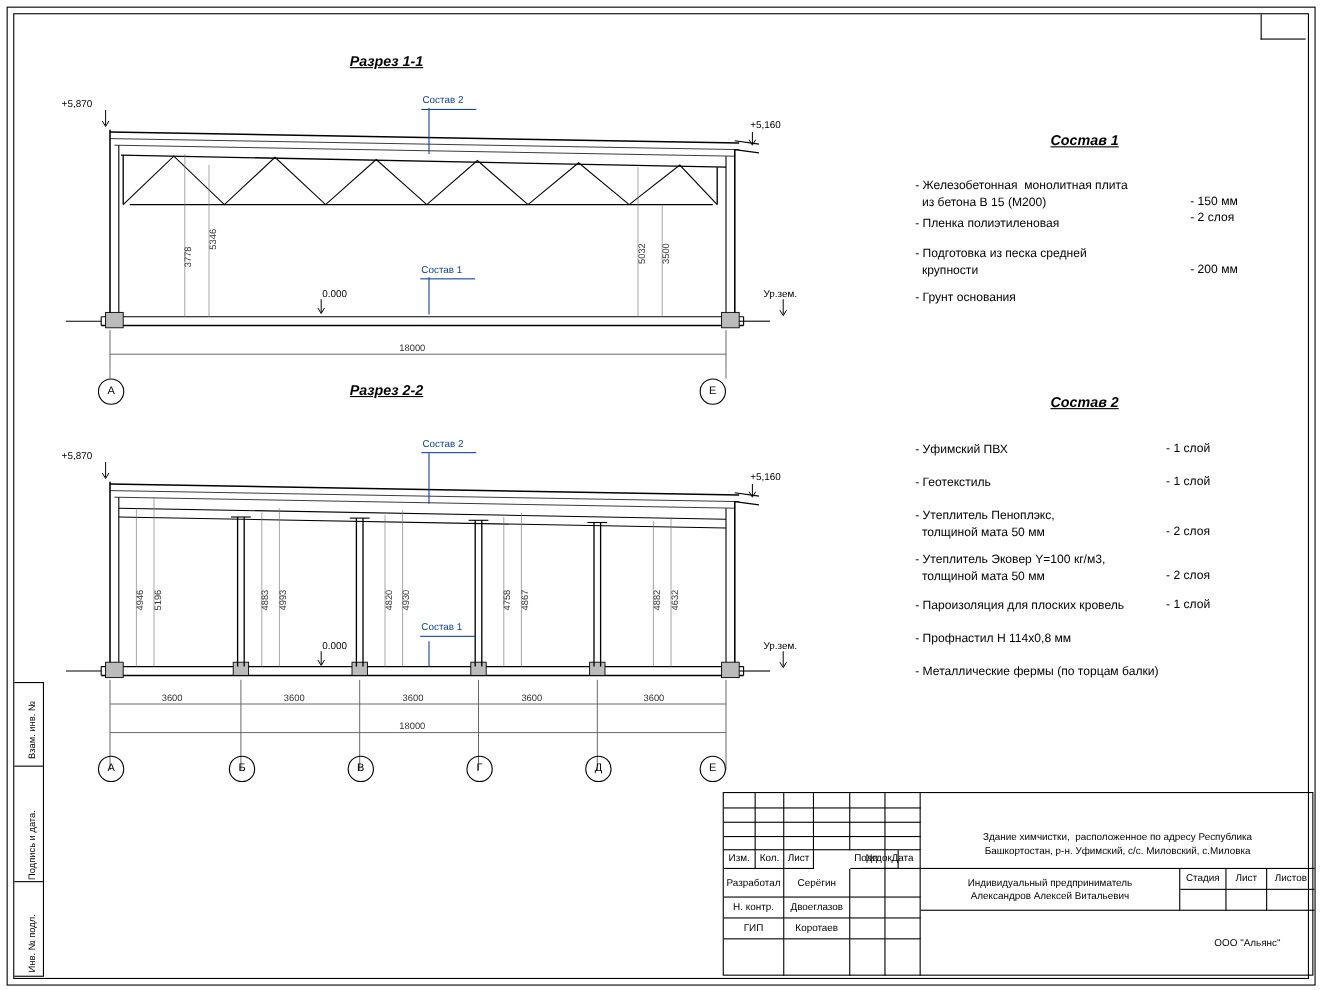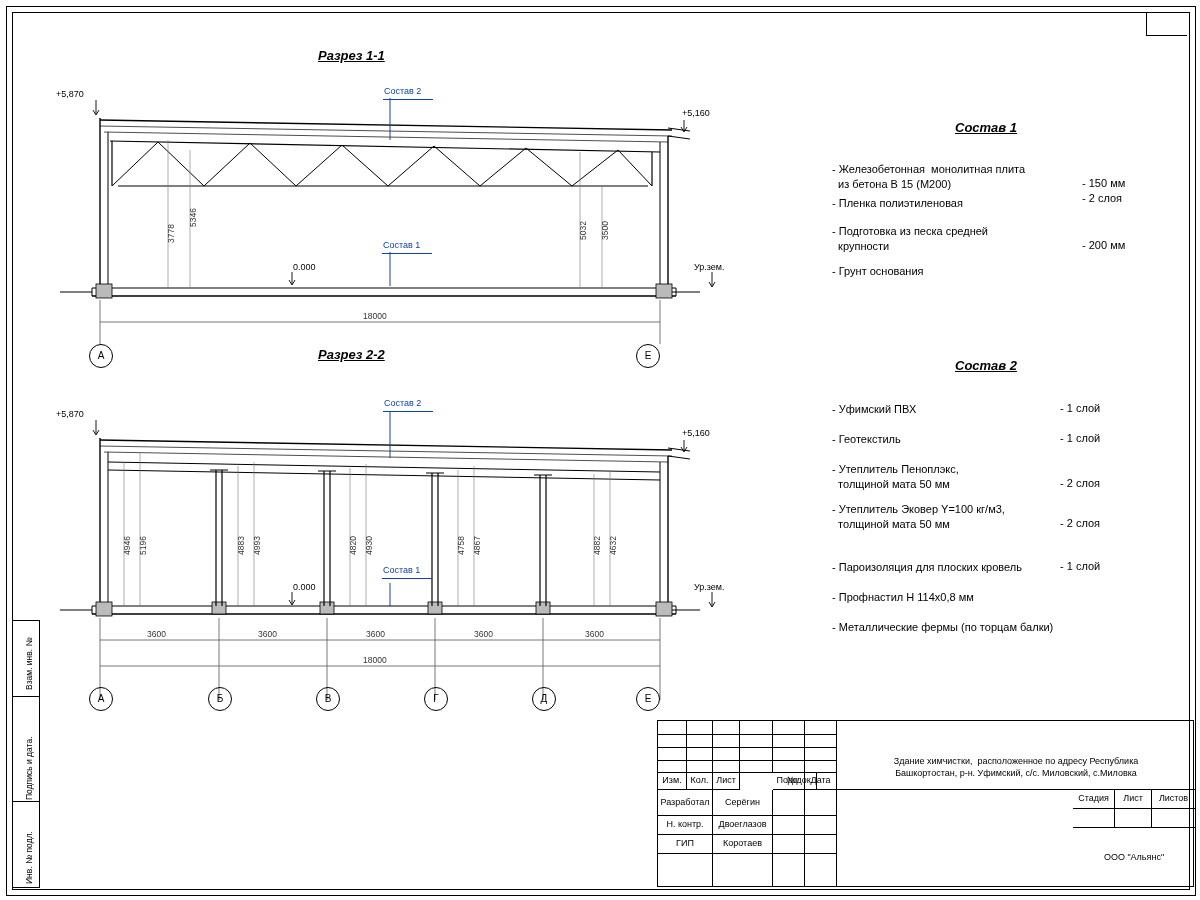--- a/index.html
+++ b/index.html
@@ -306,21 +306,21 @@
     <div style="position:relative;height:40px;">
       <div class="t" style="left:0;top:0;white-space:pre;line-height:1.35;">- Утеплитель Пеноплэкс,
   толщиной мата 50 мм</div>
       <div class="t" style="left:228px;top:15px;">- 2 слоя</div>
     </div>
     <div style="position:relative;height:42px;">
       <div class="t" style="left:0;top:0;white-space:pre;line-height:1.35;">- Утеплитель Эковер Y=100 кг/м3,
   толщиной мата 50 мм</div>
       <div class="t" style="left:228px;top:15px;">- 2 слоя</div>
     </div>
-    <div style="position:relative;height:30px;margin-top:16px;">
+    <div style="position:relative;height:30px;">
       <div class="t" style="left:0;top:0;white-space:pre;line-height:1.35;">- Пароизоляция для плоских кровель</div>
       <div class="t" style="left:228px;top:0;">- 1 слой</div>
     </div>
     <div style="position:relative;height:30px;">
       <div class="t" style="left:0;top:0;white-space:pre;line-height:1.35;">- Профнастил Н 114х0,8 мм</div>
       <div class="t" style="left:228px;top:0;"></div>
     </div>
     <div style="position:relative;height:30px;">
       <div class="t" style="left:0;top:0;white-space:pre;line-height:1.35;">- Металлические фермы (по торцам балки)</div>
       <div class="t" style="left:228px;top:0;"></div>
@@ -364,20 +364,22 @@
 
     <div class="cell br" style="left:0;top:133px;width:55px;height:33px;"></div>
     <div class="cell br" style="left:55px;top:133px;width:60px;height:33px;"></div>
     <div class="cell br" style="left:115px;top:133px;width:32px;height:33px;"></div>
     <div class="cell br" style="left:147px;top:133px;width:32px;height:33px;"></div>
 
 
     <div class="cell bb cl-left f11" style="left:179px;top:26px;width:358px;height:43px;white-space:pre;line-height:1.3;">Здание химчистки,  расположенное по адресу Республика
 Башкортостан, р-н. Уфимский, с/с. Миловский, с.Миловка</div>
 
+    <div class="cell bb br cl-left f11" style="left:179px;top:69px;width:236px;height:38px;white-space:pre;line-height:1.3;">Индивидуальный предприниматель
+Александров Алексей Витальевич</div>
 
     <div class="cell bb br" style="left:415px;top:69px;width:42px;height:19px;">Стадия</div>
     <div class="cell bb br" style="left:457px;top:69px;width:37px;height:19px;">Лист</div>
     <div class="cell bb" style="left:494px;top:69px;width:43px;height:19px;">Листов</div>
     <div class="cell bb br" style="left:415px;top:88px;width:42px;height:19px;"></div>
     <div class="cell bb br" style="left:457px;top:88px;width:37px;height:19px;"></div>
     <div class="cell bb" style="left:494px;top:88px;width:43px;height:19px;"></div>
 
     <div class="cell f11" style="left:415px;top:107px;width:122px;height:59px;">ООО "Альянс"</div>
   </div>

